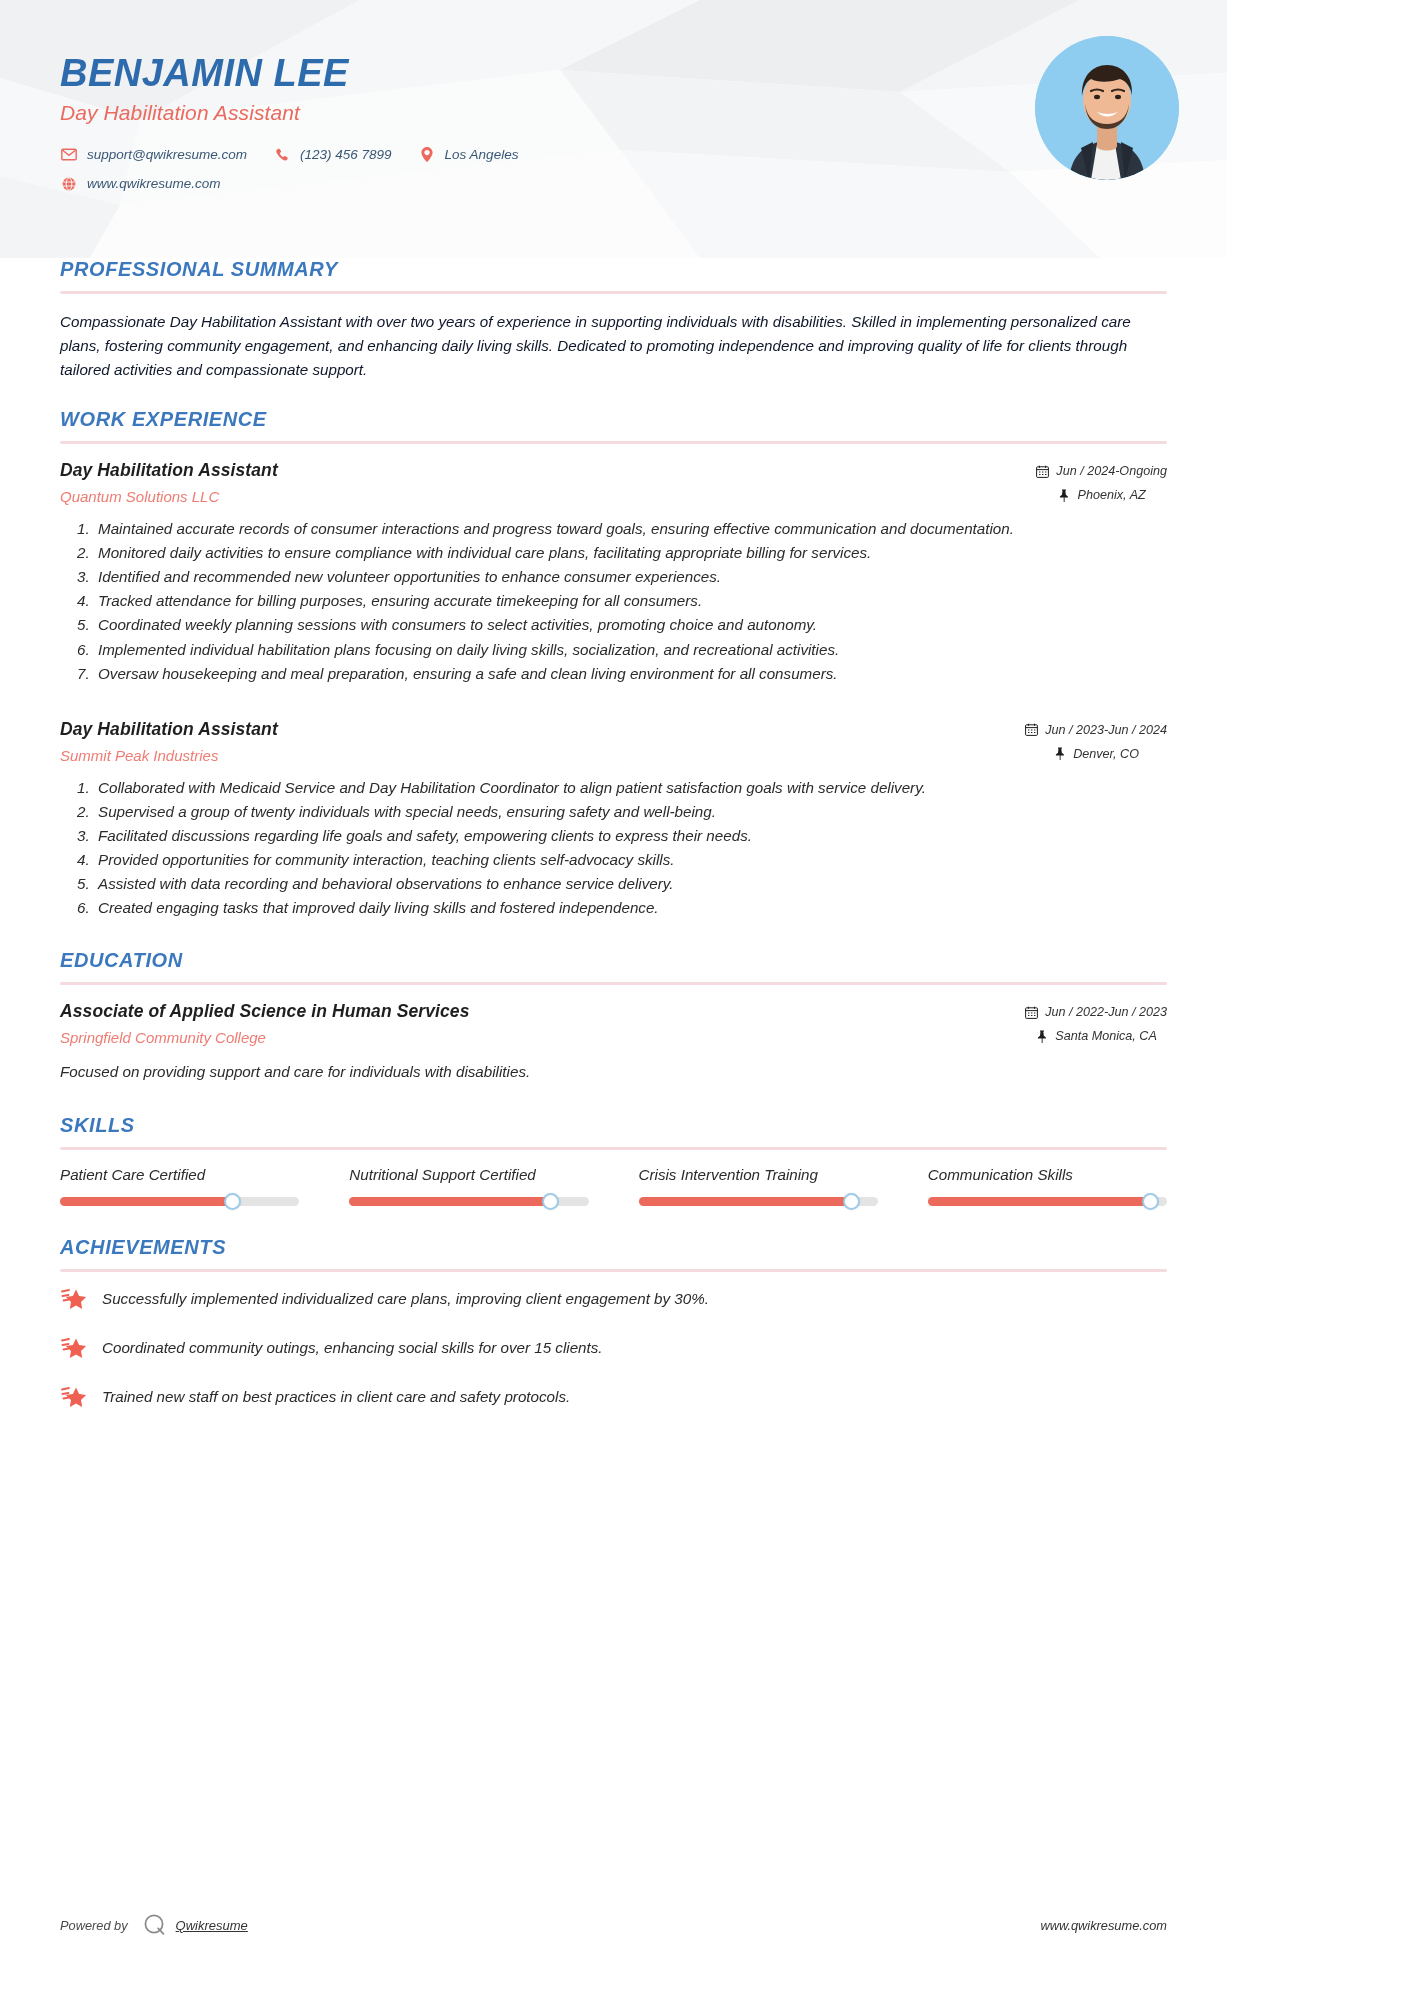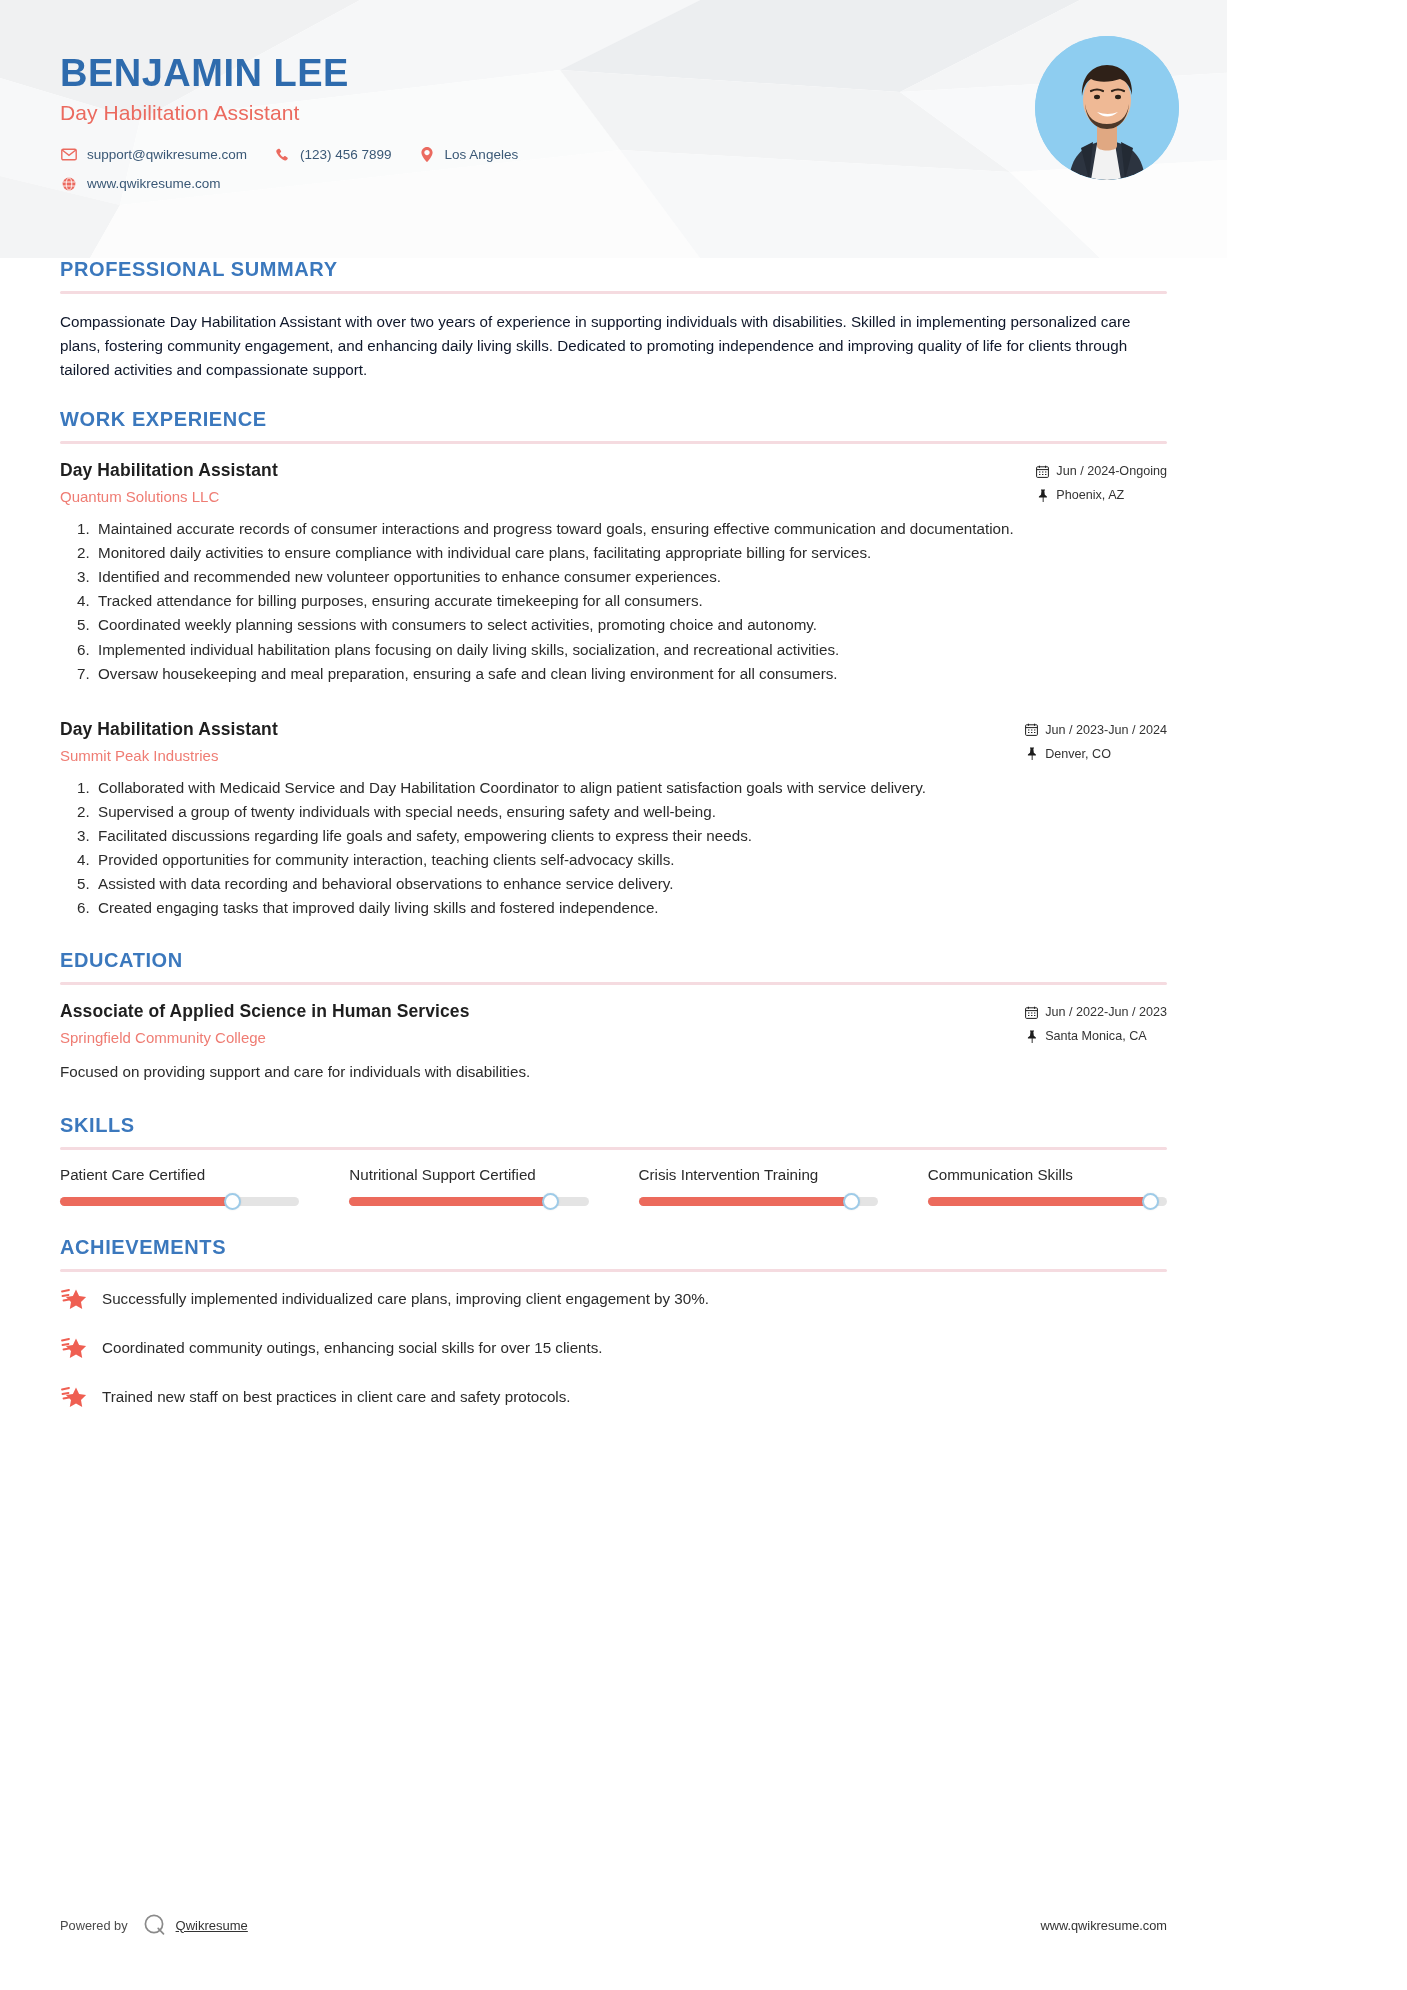--- a/index.html
+++ b/index.html
@@ -14,20 +14,21 @@
     color: #2d2d2d;
     -webkit-font-smoothing: antialiased;
   }
 
   .page {
     position: relative;
     width: 1227px;
     min-height: 1990px;
     background: #ffffff;
     overflow: hidden;
+    font-style: italic;
   }
 
   
   .hdr-bg {
     position: absolute;
     top: 0; left: 0;
     width: 1407px;
     height: 258px;
     z-index: 0;
     pointer-events: none;
@@ -160,21 +161,21 @@
 
   .entry-right {
     flex: 0 0 auto;
     text-align: right;
     padding-top: 4px;
   }
 
   .meta-line {
     display: flex;
     align-items: center;
-    justify-content: flex-start;
+    justify-content: center;
     font-size: 12.6px;
     color: #333333;
     white-space: nowrap;
   }
   .meta-line + .meta-line { margin-top: 10px; }
 
   .meta-line .mi {
     display: inline-flex;
     align-items: center;
     justify-content: center;

